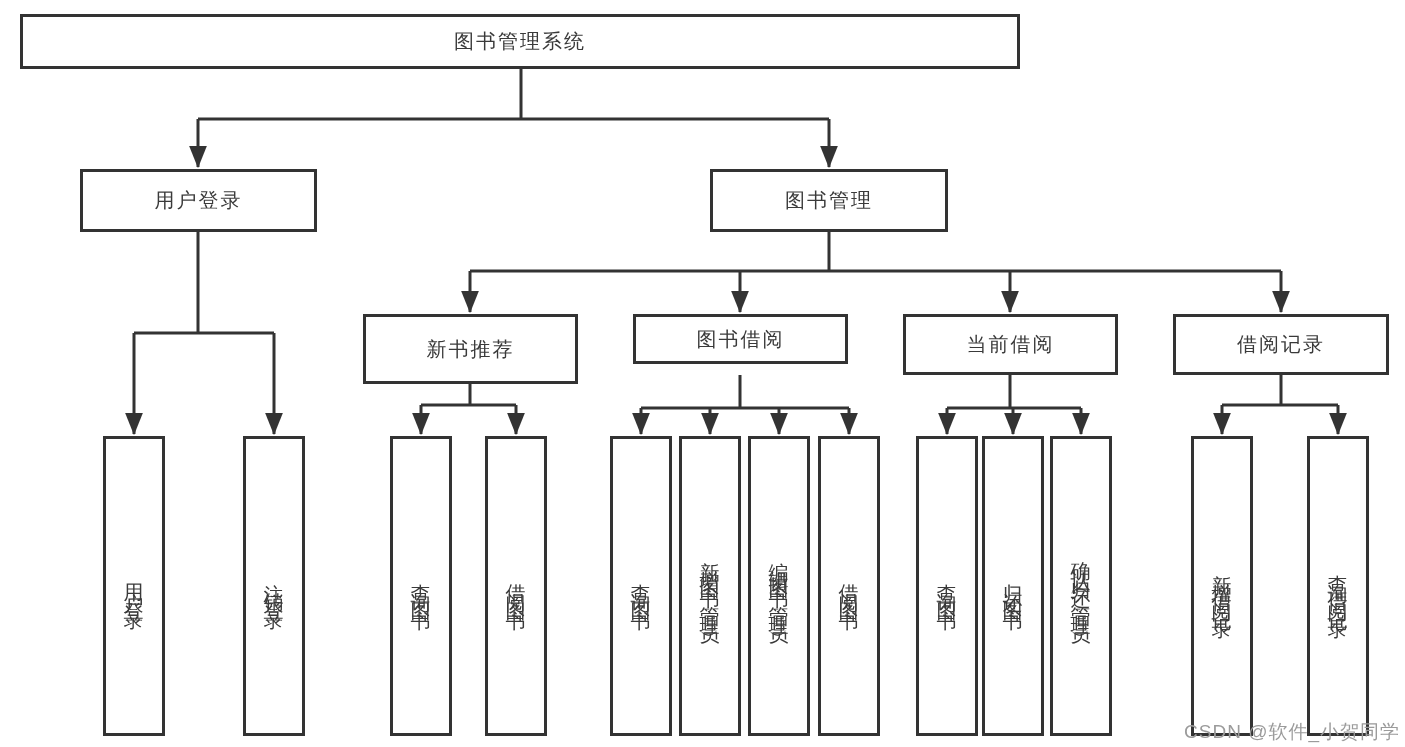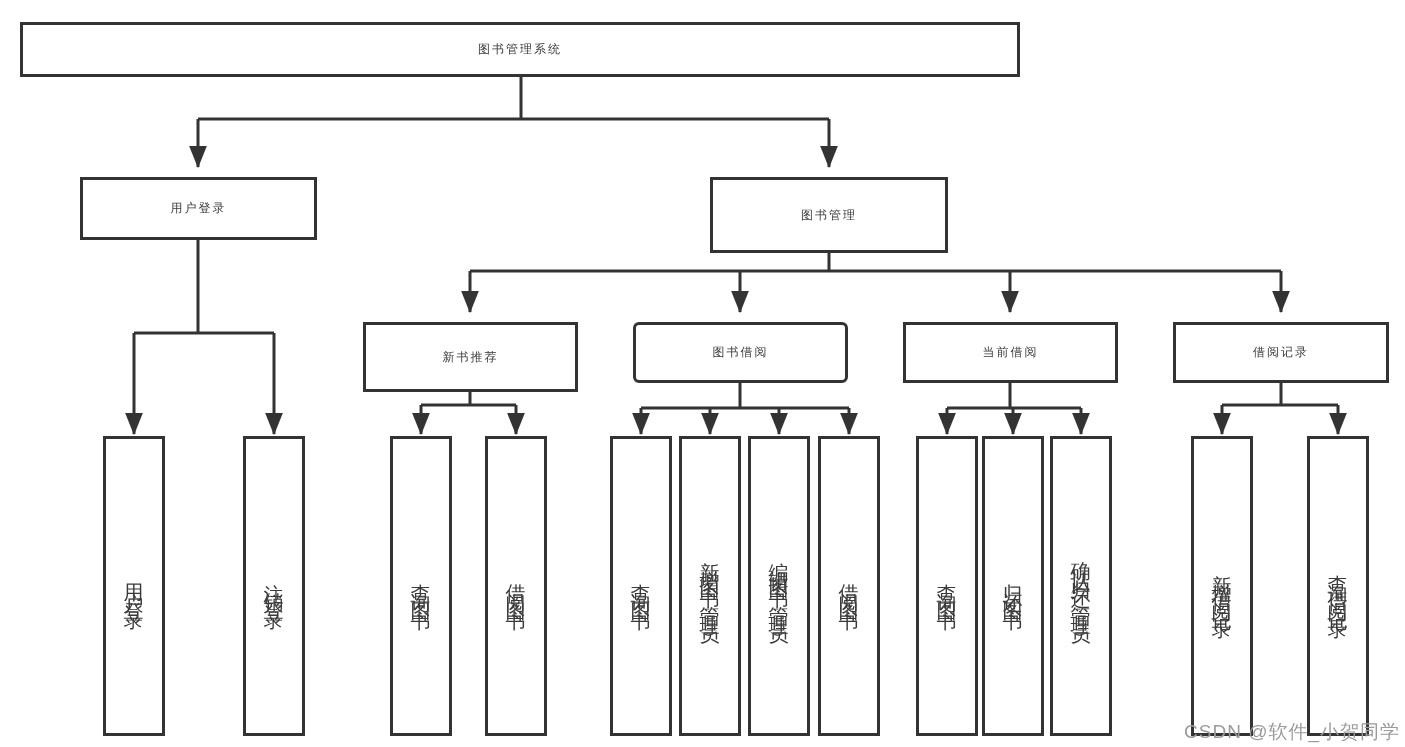--- a/index.html
+++ b/index.html
@@ -27,23 +27,22 @@
     position: absolute;
     box-sizing: border-box;
     border: 3px solid #333333;
     background: #ffffff;
     display: flex;
     align-items: center;
     justify-content: center;
     color: #3a3a3a;
   }
   .h-node {
-    font-size: 12px;
+    font-size: 20px;
     letter-spacing: 2px;
-    margin-top: 8px;
   }
   .v-node span {
     writing-mode: vertical-rl;
     text-orientation: mixed;
     font-size: 20px;
     line-height: 1;
     letter-spacing: 9px;
     white-space: nowrap;
   }
   .watermark {
@@ -104,28 +103,28 @@
     </g>
   </svg>
 
   <div class="node h-node" style="left:20px; top:14px; width:1000px; height:55px;">
     <span>图书管理系统</span>
   </div>
 
   <div class="node h-node" style="left:80px; top:169px; width:237px; height:63px;">
     <span>用户登录</span>
   </div>
-  <div class="node h-node" style="left:710px; top:169px; width:238px; height:76px;">
+  <div class="node h-node" style="left:710px; top:169px; width:238px; height:63px;">
     <span>图书管理</span>
   </div>
 
   <div class="node h-node" style="left:363px; top:314px; width:215px; height:70px;">
     <span>新书推荐</span>
   </div>
-  <div class="node h-node" style="left:633px; top:314px; width:215px; height:61px;border-radius:6px;">
+  <div class="node h-node" style="left:633px; top:314px; width:215px; height:50px;">
     <span>图书借阅</span>
   </div>
   <div class="node h-node" style="left:1173px; top:314px; width:216px; height:61px;">
     <span>借阅记录</span>
   </div>
   <div class="node h-node" style="left:903px; top:314px; width:215px; height:61px;">
     <span>当前借阅</span>
   </div>
 
   <div class="node v-node" style="left:103px; top:436px; width:62px; height:300px;">

